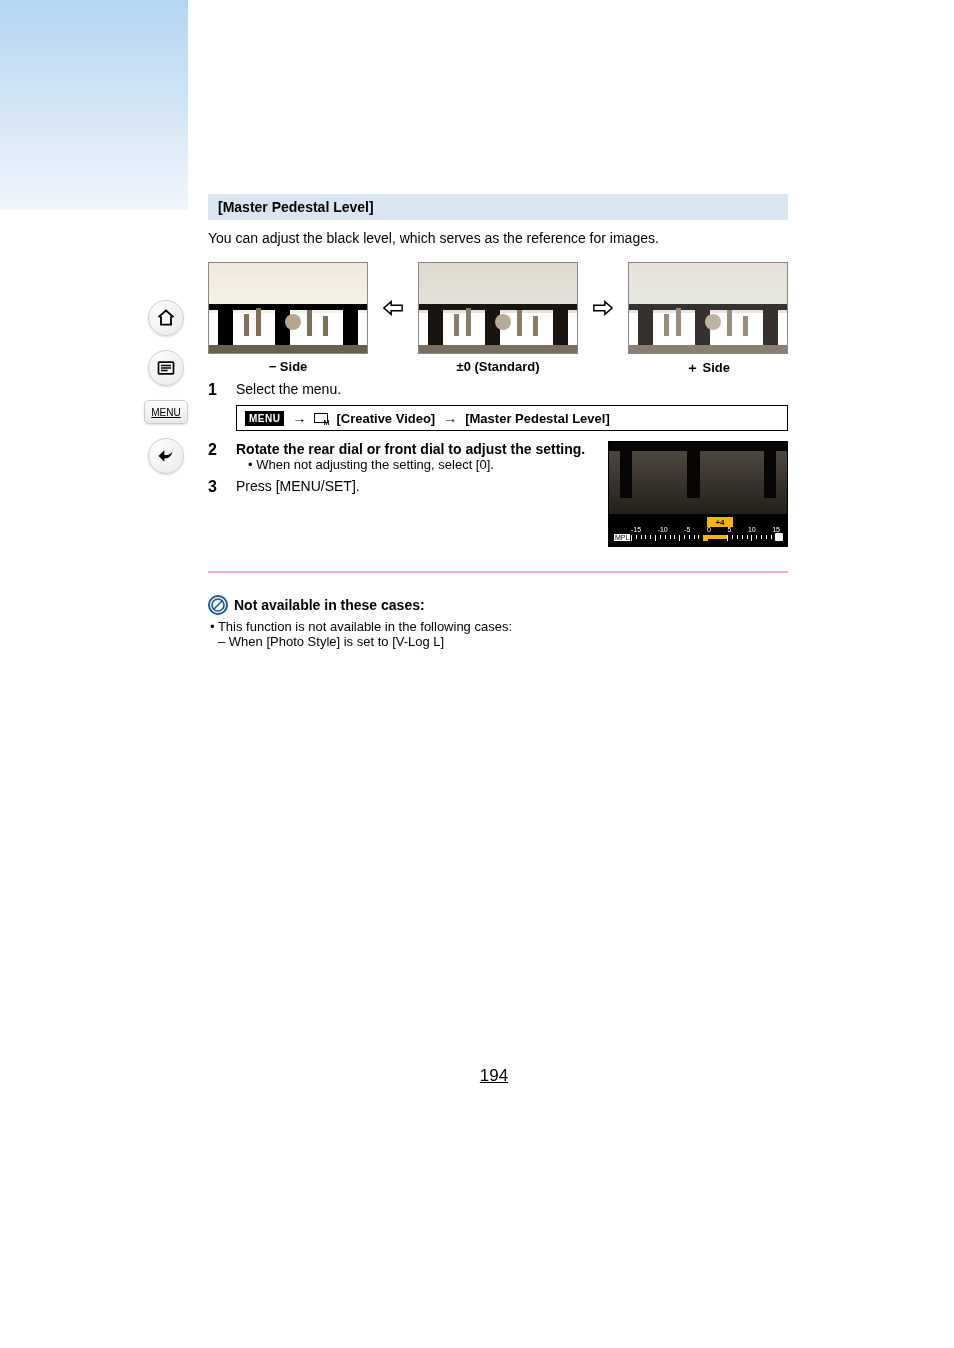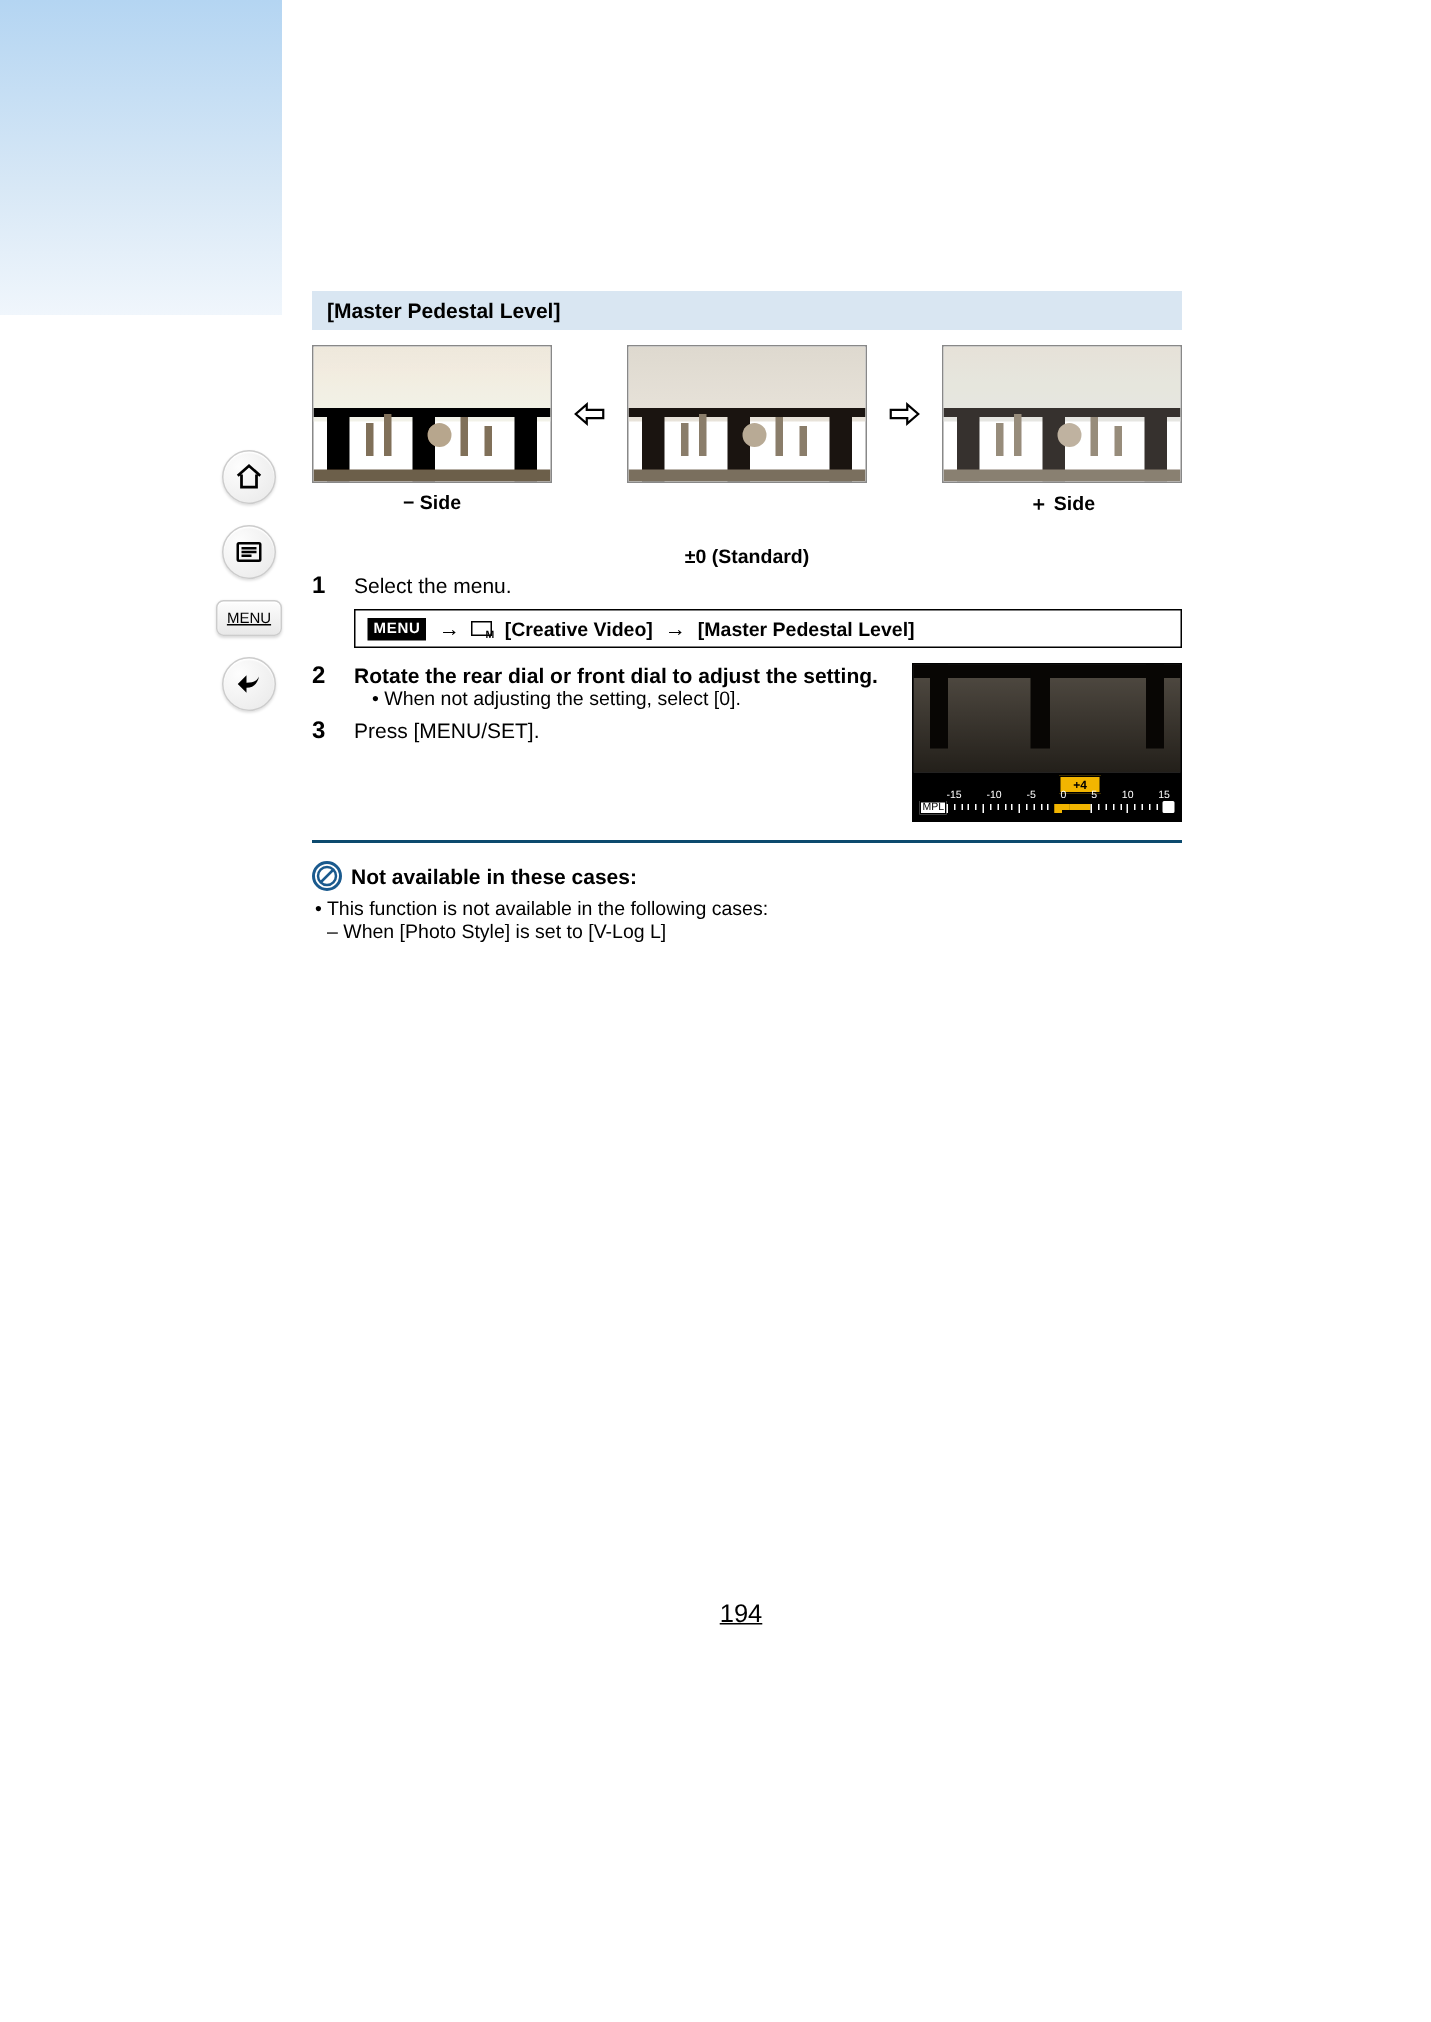--- a/index.html
+++ b/index.html
@@ -104,21 +104,21 @@
     .label-row {
       display: flex;
       gap: 10px;
       text-align: center;
       margin-bottom: 4px;
       justify-content: center;
     }
     .label-col { font-size: 13px; }
     .label-col.c1 { width: 160px; font-weight: bold; }
     .label-col.spacer { width: 30px; }
-    .label-col.c2 { width: 160px; font-weight: bold; margin-top: 36px; }
+    .label-col.c2 { width: 160px; font-weight: bold; }
     .label-col.c3 { width: 160px; font-weight: bold; }
     .desc-row { display: flex; gap: 10px; margin-bottom: 10px; }
     .desc-col { font-size: 13px; text-align: left; }
     .desc-col.c1 { width: 160px; margin-left: -10px; width: 180px; }
     .desc-col.spacer { width: 30px; }
     .desc-col.c2 { width: 160px; }
     .desc-col.c3 { width: 170px; }
     .step-row { display: flex; margin-bottom: 6px; }
     .step-num { width: 28px; font-weight: bold; font-size: 16px; }
     .step-body { flex: 1; font-size: 14px; }
@@ -210,23 +210,23 @@
       position: absolute;
       bottom: 4px;
       right: 3px;
       width: 10px;
       height: 10px;
       background: #fff;
       border: 1px solid #000;
       border-radius: 2px;
     }
     .not-avail {
-      border-top: 2px solid #0c4a6e;
-      margin-top: 12px;
-      padding-top: 12px;
+      border-top: 2px solid #f9a8d4;
+      margin-top: 24px;
+      padding-top: 22px;
     }
     .not-avail-title {
       font-weight: bold;
       font-size: 14px;
       display: flex;
       align-items: center;
       gap: 6px;
       margin-bottom: 4px;
     }
     .not-avail-icon {
@@ -296,20 +296,21 @@
   </div>
   <div class="side-btn">
     <svg viewBox="0 0 24 24" fill="#000">
       <path d="M10 5 L3 12 L10 19 L10 15 C16 15 19 11 20 6 C18 10 15 11 10 11 Z"></path>
     </svg>
   </div>
 </div>
 
 <div class="content">
   <div class="section-title">[Master Pedestal Level]</div>
+  <div class="intro">You can adjust the black level, which serves as the reference for images.</div>
 
   <div class="examples">
     <div class="example-col">
       <div class="example-img high">
         <div class="scenery-sky"></div>
         <div class="scenery-build scenery">
           <div class="beam"></div>
           <div class="col" style="left:6%; width:9%;"></div>
           <div class="col" style="left:42%; width:9%;"></div>
           <div class="col" style="right:6%; width:9%;"></div>

